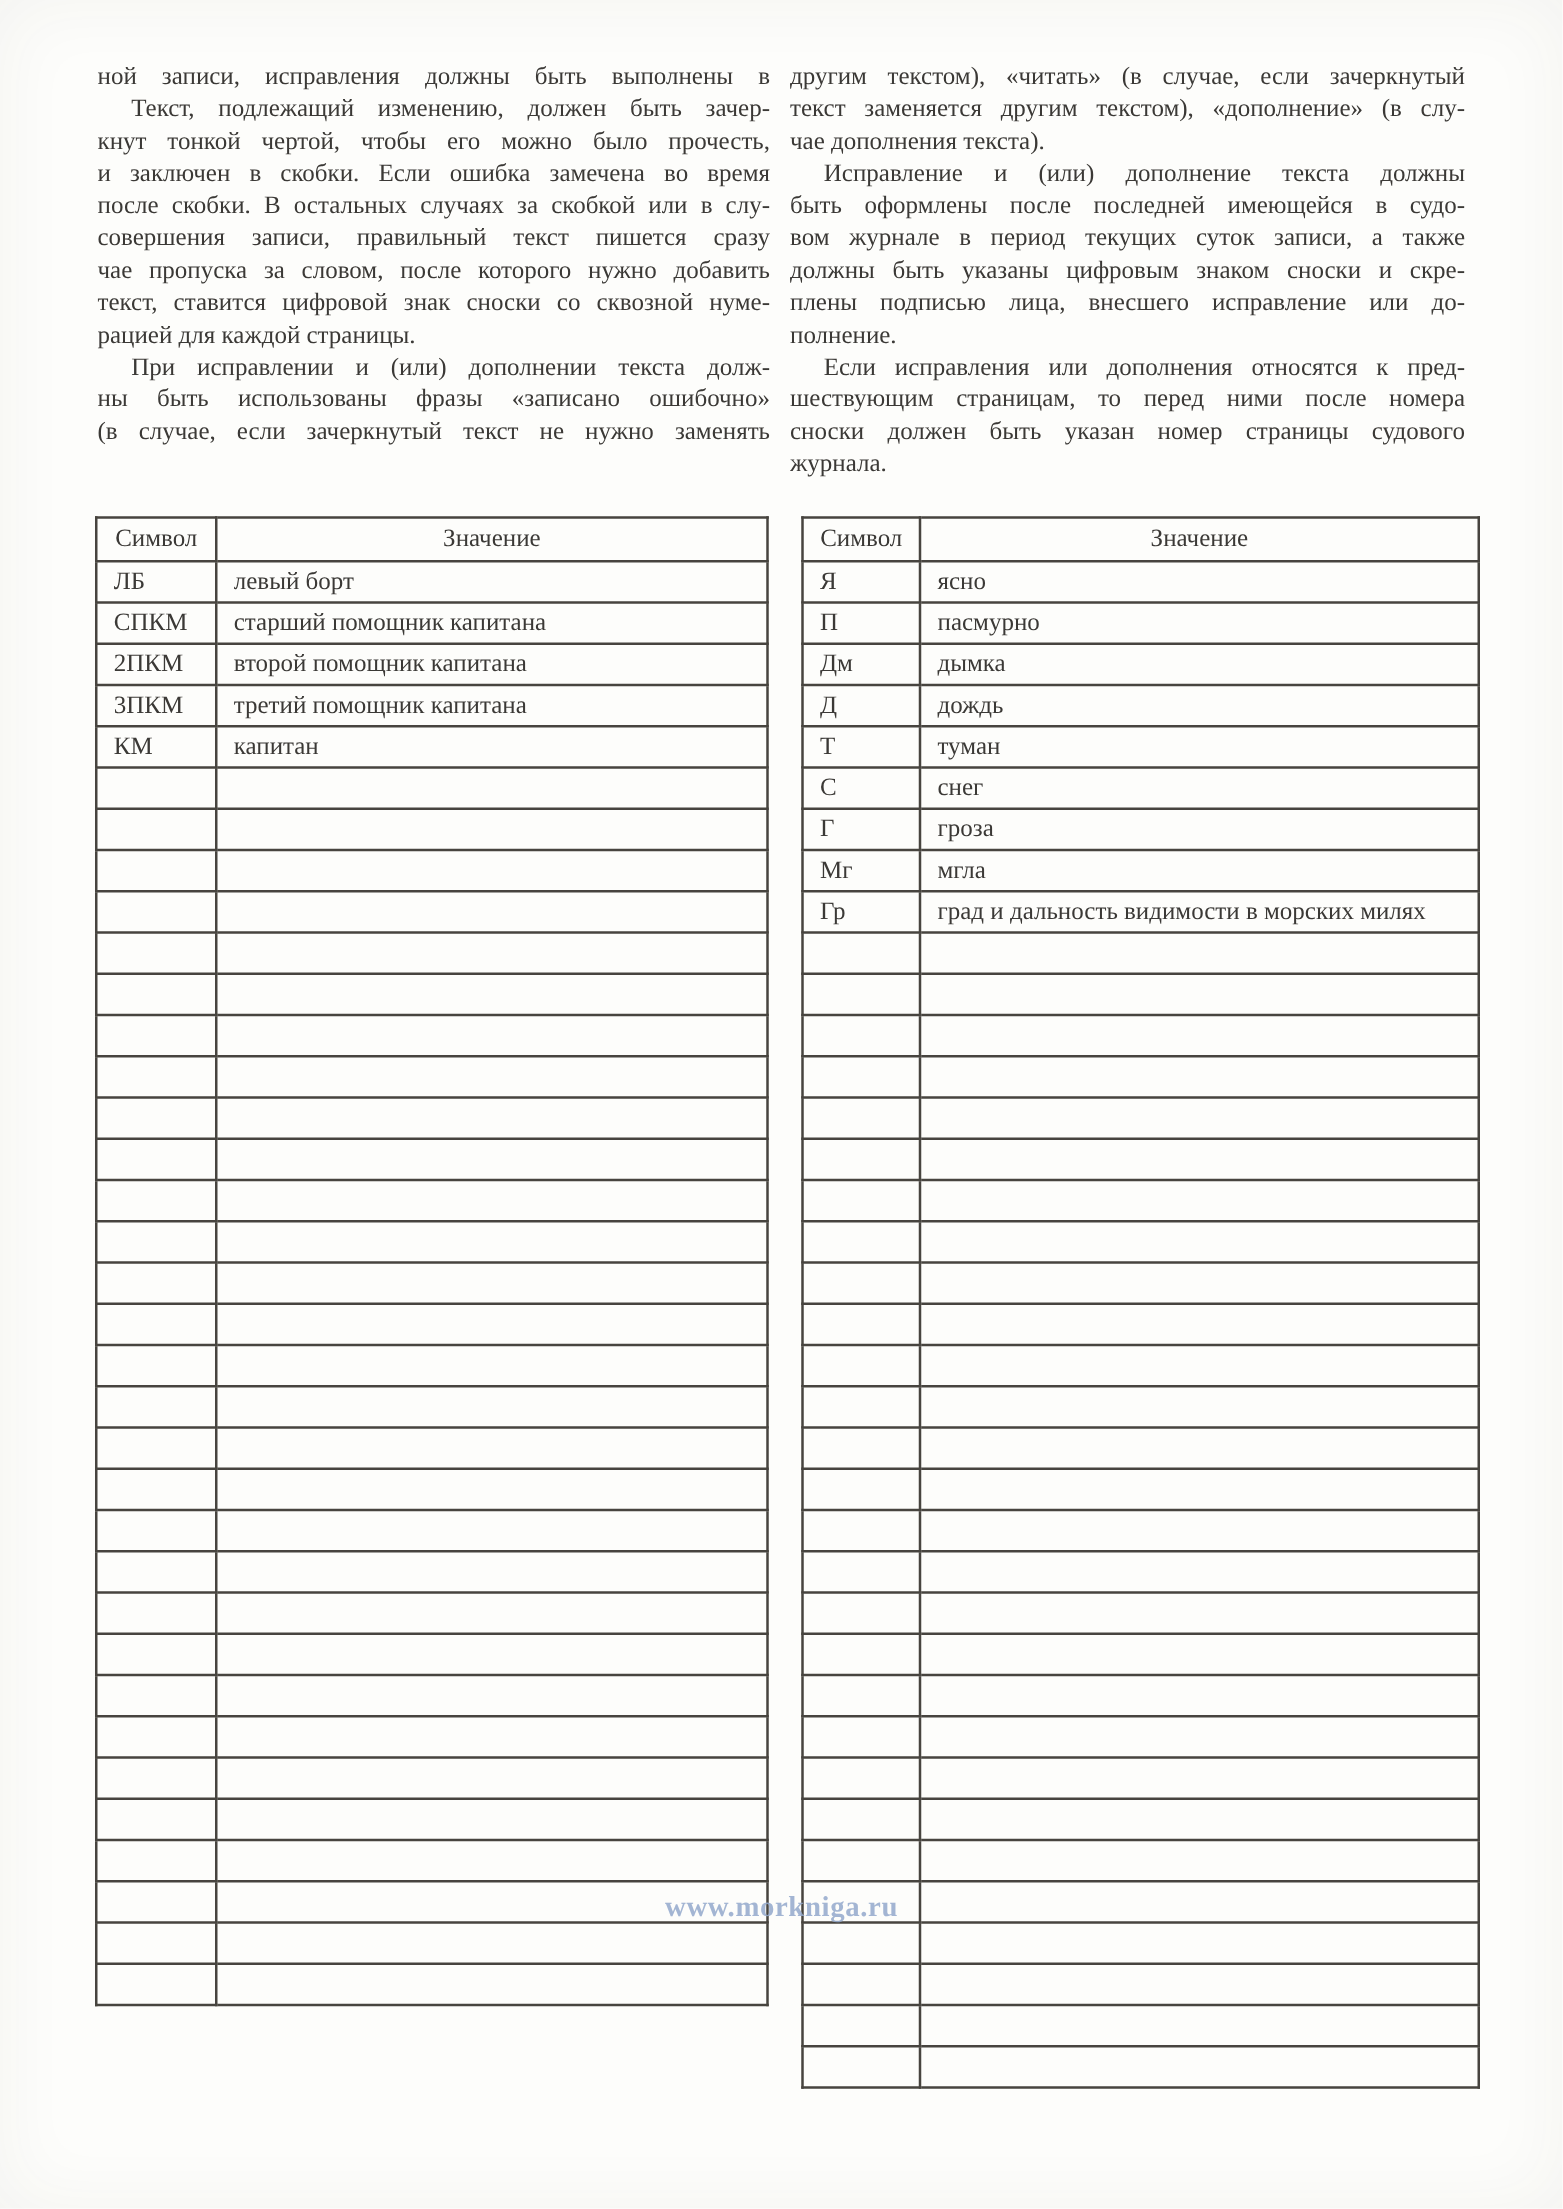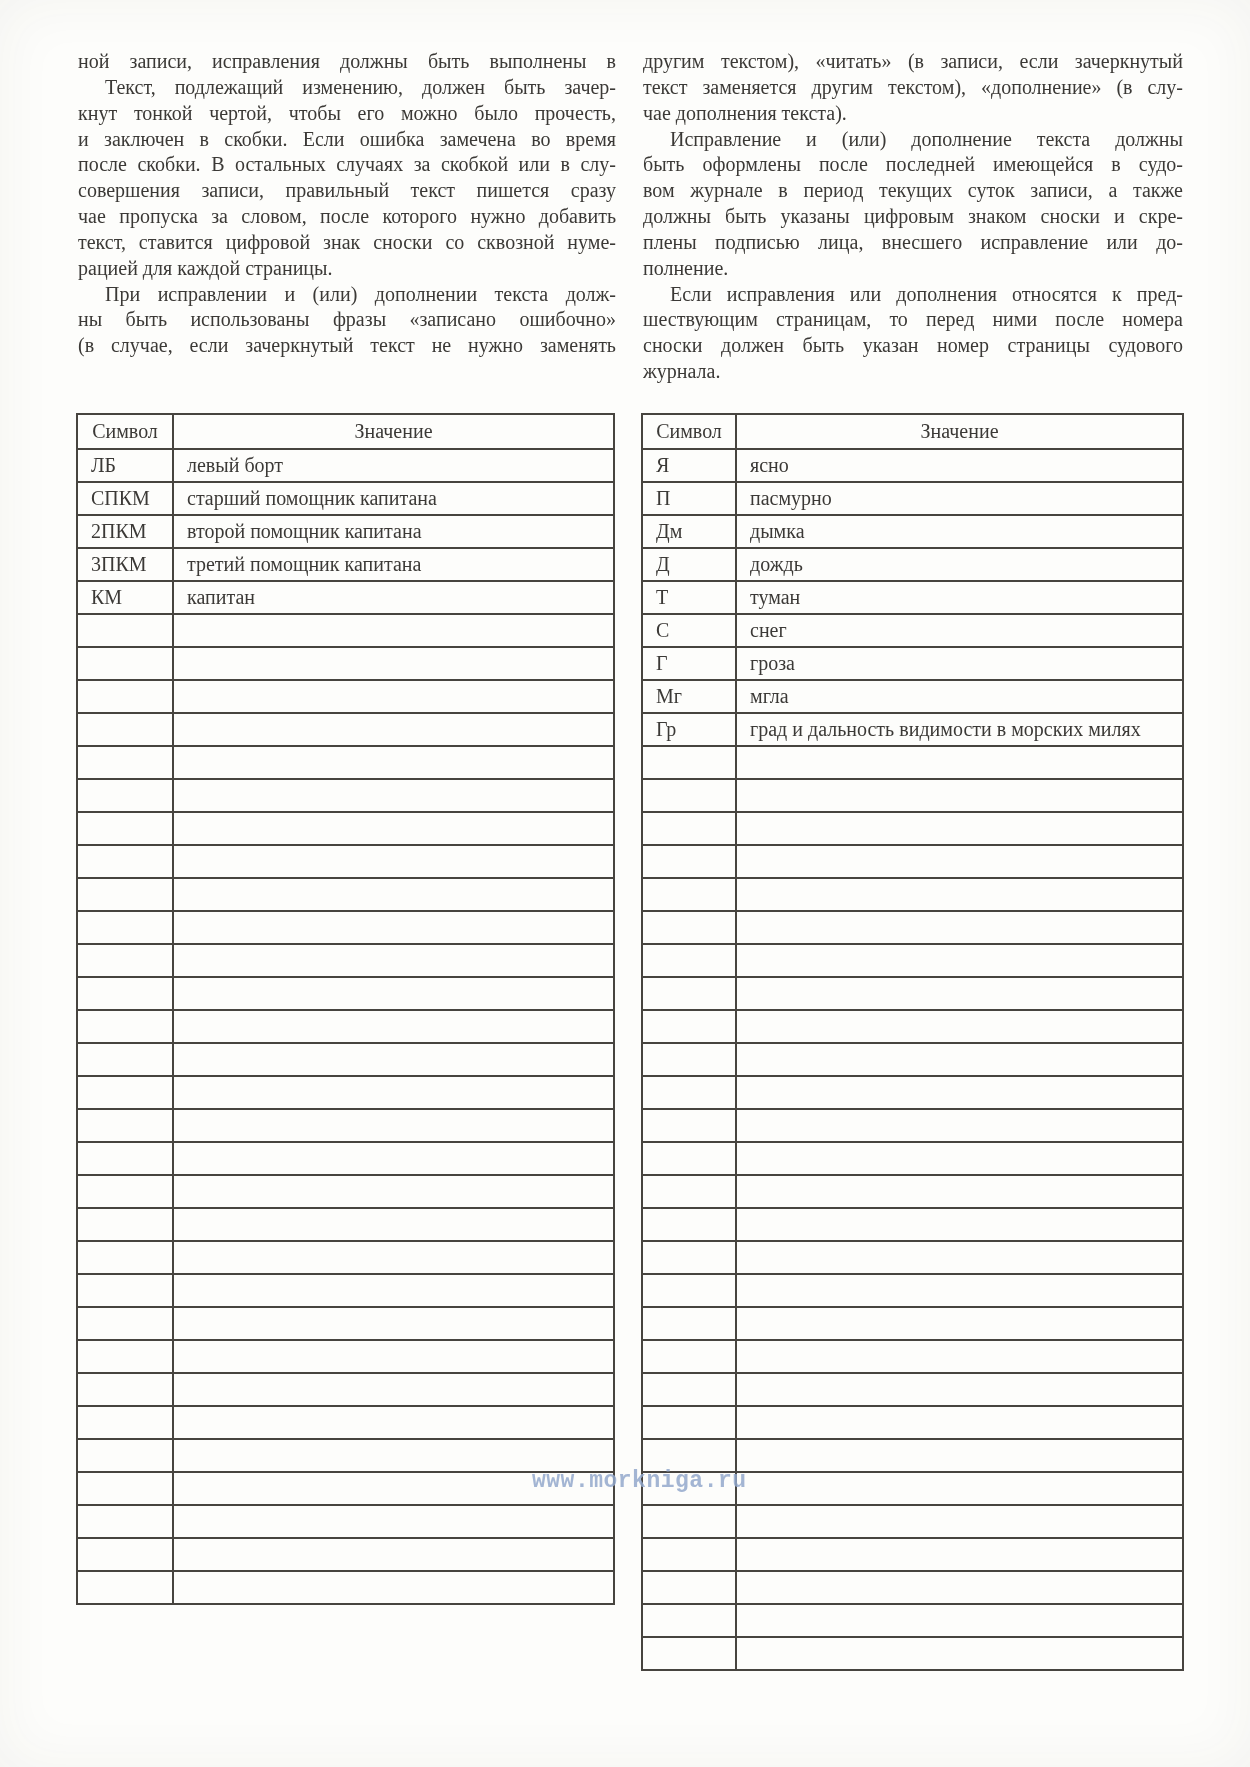--- a/index.html
+++ b/index.html
@@ -9,21 +9,21 @@
     background:#fdfdfb;
     font-family:"Liberation Serif","DejaVu Serif",serif;
     color:#3b3936;
     overflow:hidden;
     box-shadow: inset 0 0 60px rgba(60,55,45,0.05);
   }
 
   
   .textcols {
     position:absolute; top:49px; left:78px;
-    display:flex; gap:27px;
+    display:flex; gap:16px;
   }
   .col { font-size:20px; line-height:25.85px; }
   .col.left  { width:538px; }
   .col.right { width:540px; }
   .para { margin:0; }
   .para.indent .line:first-child { text-indent:27px; }
   .line {
     text-align:justify;
     text-align-last:justify;
     overflow:hidden;
@@ -50,27 +50,27 @@
     overflow:hidden;
     white-space:nowrap;
     box-sizing:content-box;
   }
   table.doc-table th { height:33px; text-align:center; padding:0; }
   table.doc-table td { height:31px; padding:0 4px 0 13px; text-align:left; }
 
   
   .watermark {
     position:absolute;
-    left:532px; top:1468px;
+    left:532px; top:1513px;
     font-size:23px;
     font-weight:bold;
     letter-spacing:0.5px;
     color:rgba(147,168,203,0.85);
     z-index:5;
-    font-family:Liberation Mono, monospace;
+    font-family:Liberation Serif, serif;
   }
 </style>
 </head>
 <body>
 
 <div class="page">
 
   <div class="textcols">
     <div class="col left">
         <div class="para">
@@ -87,21 +87,21 @@
           <div class="line last">рацией для каждой страницы.</div>
         </div>
         <div class="para indent">
           <div class="line">При исправлении и (или) дополнении текста долж-</div>
           <div class="line">ны быть использованы фразы «записано ошибочно»</div>
           <div class="line">(в случае, если зачеркнутый текст не нужно заменять</div>
         </div>
       </div>
     <div class="col right">
         <div class="para">
-          <div class="line">другим текстом), «читать» (в записи, если зачеркнутый</div>
+          <div class="line">другим текстом), «читать» (в случае, если зачеркнутый</div>
           <div class="line">текст заменяется другим текстом), «дополнение» (в слу-</div>
           <div class="line last">чае дополнения текста).</div>
         </div>
         <div class="para indent">
           <div class="line">Исправление и (или) дополнение текста должны</div>
           <div class="line">быть оформлены после последней имеющейся в судо-</div>
           <div class="line">вом журнале в период текущих суток записи, а также</div>
           <div class="line">должны быть указаны цифровым знаком сноски и скре-</div>
           <div class="line">плены подписью лица, внесшего исправление или до-</div>
           <div class="line last">полнение.</div>

